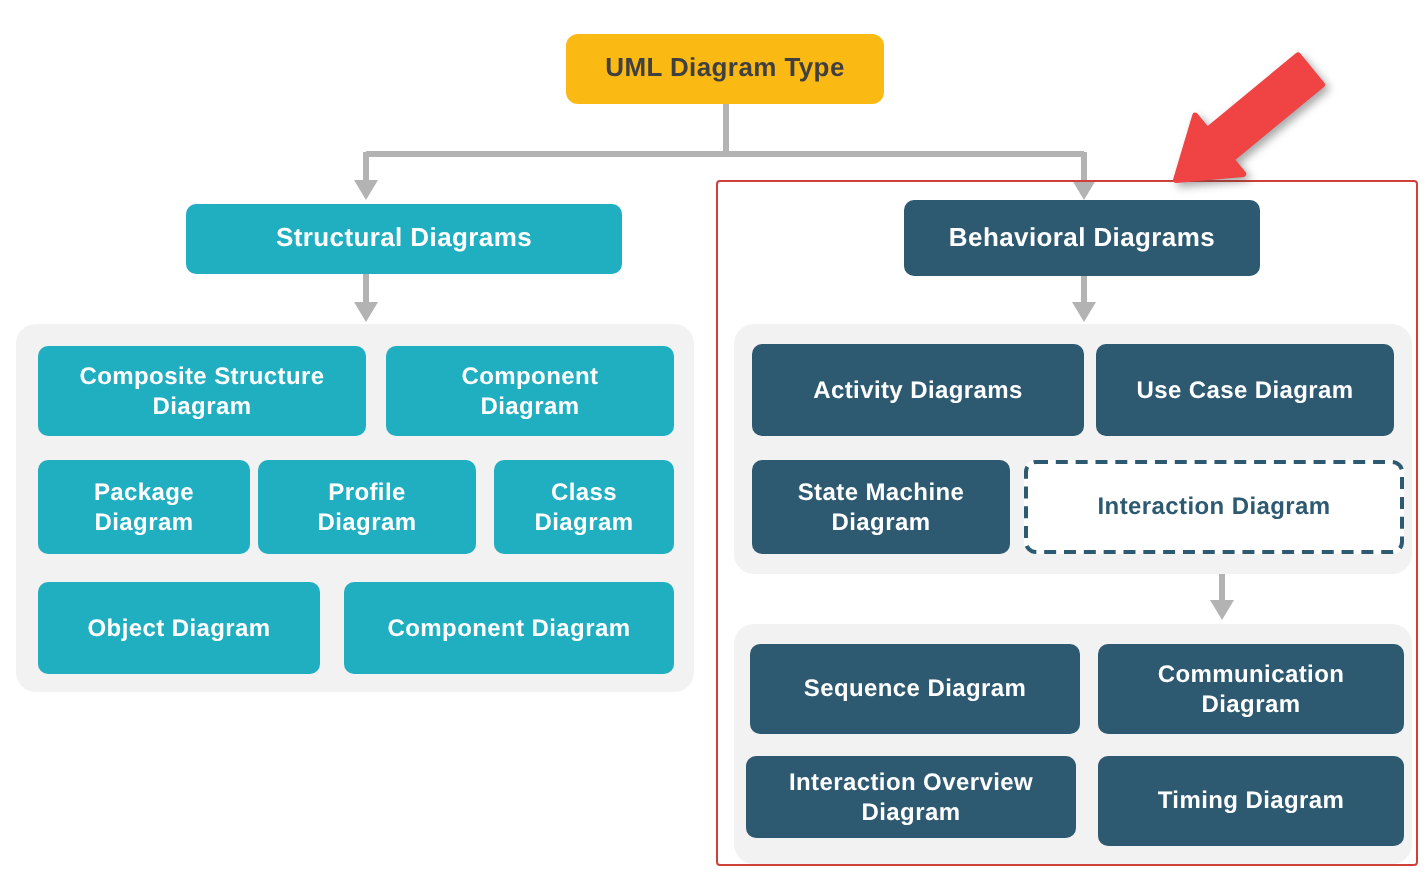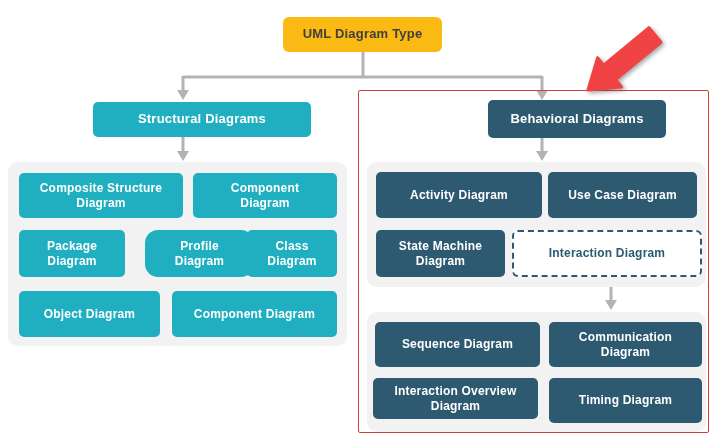--- a/index.html
+++ b/index.html
@@ -66,31 +66,31 @@
 
 <div class="highlight-rect"></div>
 
 <div class="group" style="left:8px;top:162px;width:339px;height:184px;"></div>
 <div class="group" style="left:367px;top:162px;width:339px;height:125px;"></div>
 <div class="group" style="left:367px;top:312px;width:339px;height:120px;"></div>
 
 <div class="node root" style="left:283px;top:17px;width:159px;height:35px;">UML Diagram Type</div>
 
 <div class="node teal header" style="left:93px;top:102px;width:218px;height:35px;">Structural Diagrams</div>
-<div class="node navy header" style="left:452px;top:100px;width:178px;height:38px;margin-left:36px;">Behavioral Diagrams</div>
+<div class="node navy header" style="left:452px;top:100px;width:178px;height:38px;">Behavioral Diagrams</div>
 
 <div class="node teal" style="left:19px;top:173px;width:164px;height:45px;">Composite Structure Diagram</div>
 <div class="node teal" style="left:193px;top:173px;width:144px;height:45px;">Component Diagram</div>
 <div class="node teal" style="left:19px;top:230px;width:106px;height:47px;">Package Diagram</div>
-<div class="node teal" style="left:145px;top:230px;width:109px;height:47px;border-radius:13px;">Profile Diagram</div>
+<div class="node teal" style="left:129px;top:230px;width:109px;height:47px;">Profile Diagram</div>
 <div class="node teal" style="left:247px;top:230px;width:90px;height:47px;">Class Diagram</div>
 <div class="node teal" style="left:19px;top:291px;width:141px;height:46px;">Object Diagram</div>
 <div class="node teal" style="left:172px;top:291px;width:165px;height:46px;">Component Diagram</div>
 
-<div class="node navy" style="left:376px;top:172px;width:166px;height:46px;">Activity Diagram</div>
+<div class="node navy" style="left:376px;top:172px;width:166px;height:46px;">Activity Diagrams</div>
 <div class="node navy" style="left:548px;top:172px;width:149px;height:46px;">Use Case Diagram</div>
 <div class="node navy" style="left:376px;top:230px;width:129px;height:47px;text-align:center;">State Machine Diagram</div>
 <div class="node dashed" style="left:512px;top:230px;width:190px;height:47px;">Interaction Diagram</div>
 
 <div class="node navy" style="left:375px;top:322px;width:165px;height:45px;">Sequence Diagram</div>
 <div class="node navy" style="left:549px;top:322px;width:153px;height:45px;">Communication Diagram</div>
 <div class="node navy" style="left:373px;top:378px;width:165px;height:41px;">Interaction Overview Diagram</div>
 <div class="node navy" style="left:549px;top:378px;width:153px;height:45px;">Timing Diagram</div>
 
 <svg class="pointer-arrow" width="100" height="82" viewBox="0 0 100 82">

